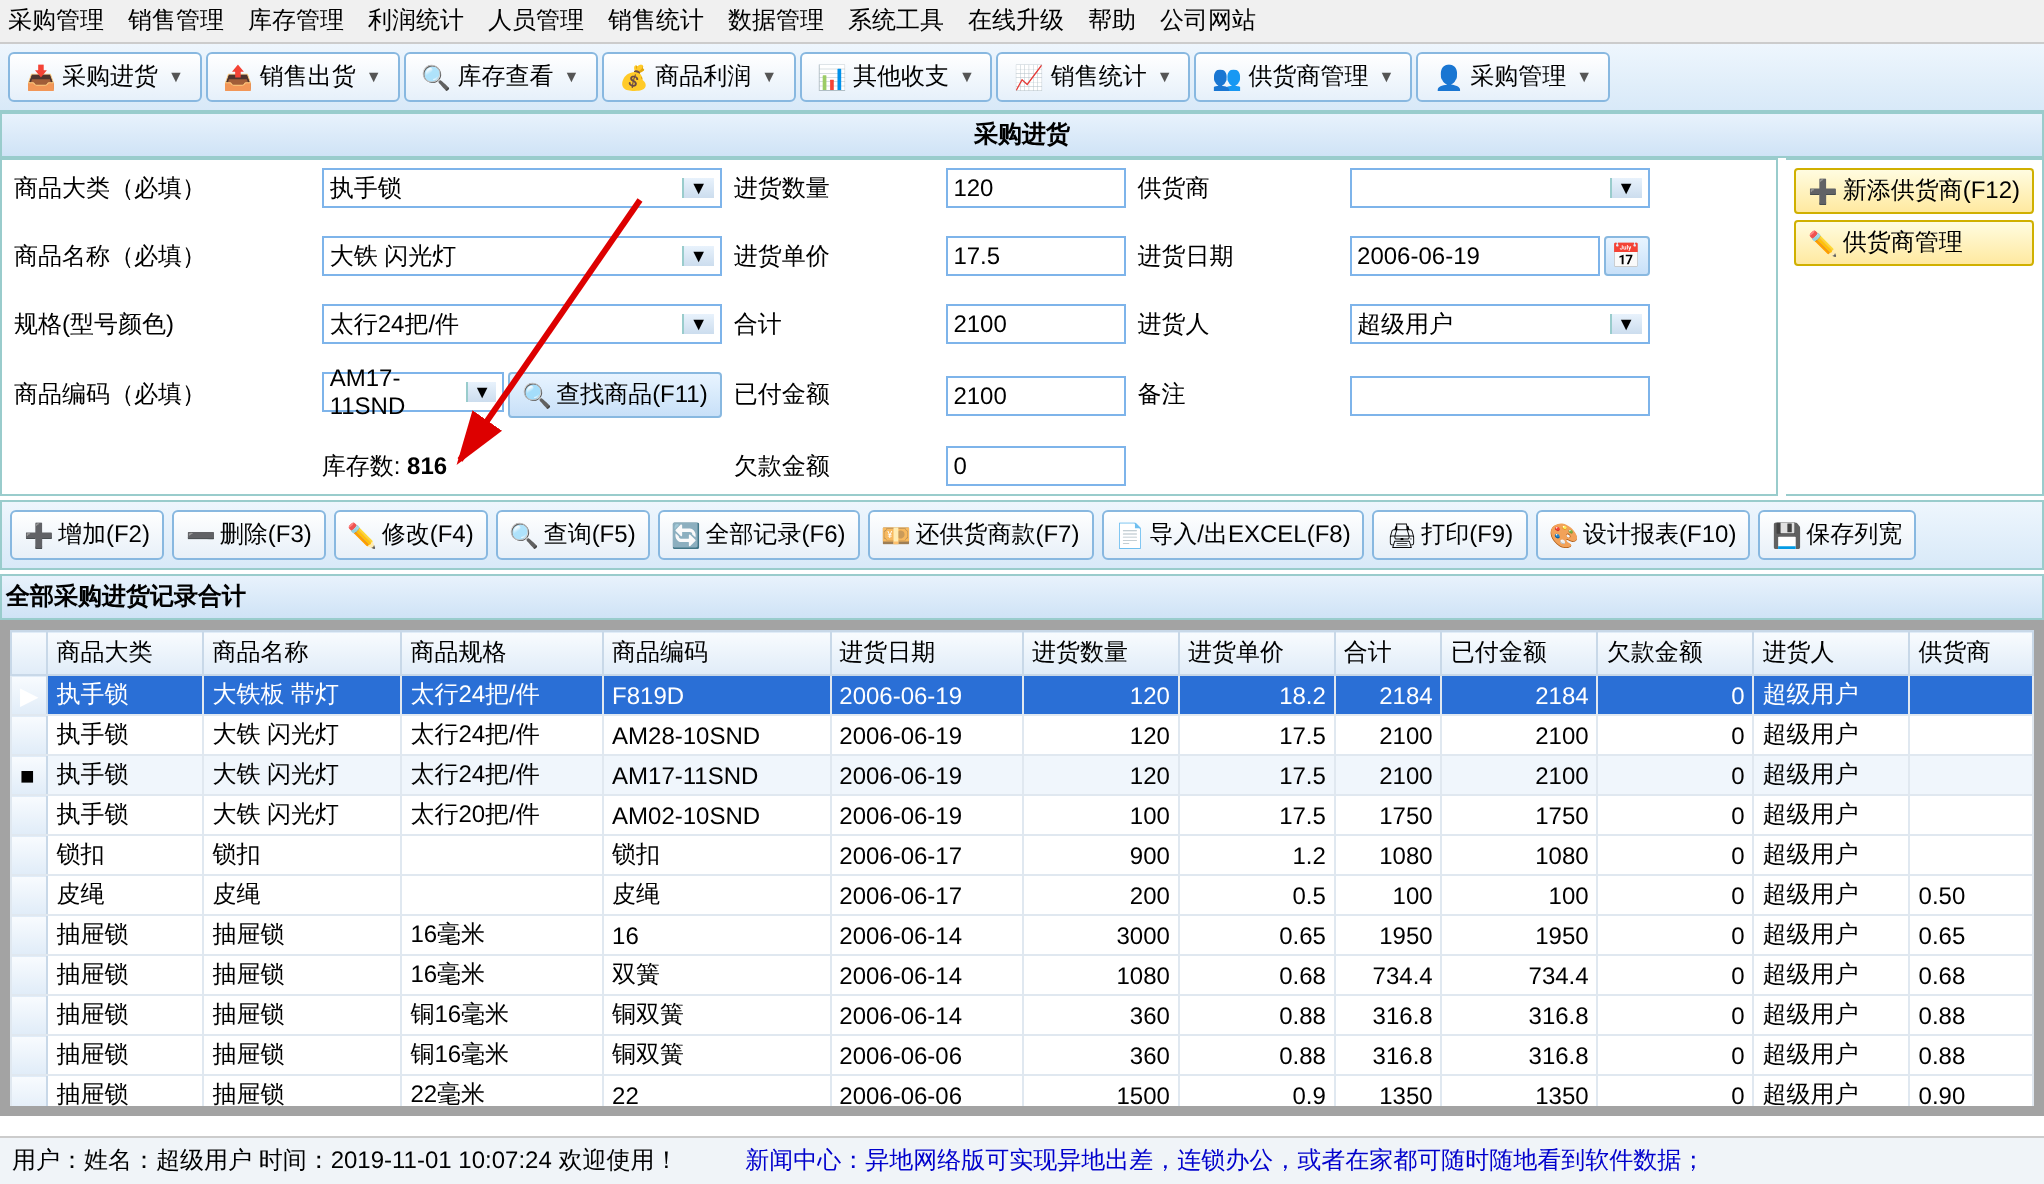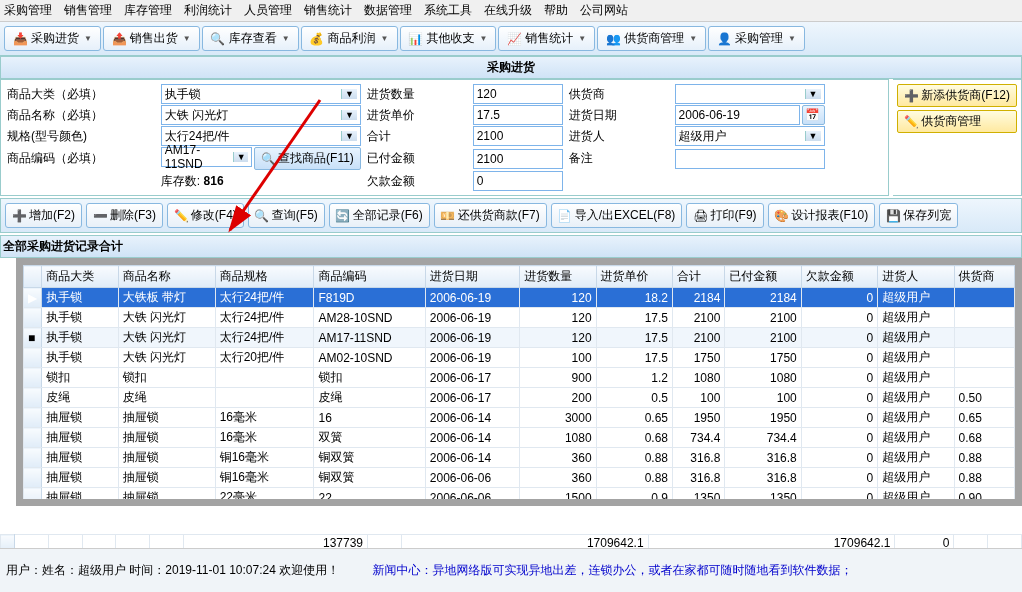--- a/index.html
+++ b/index.html
@@ -4,45 +4,45 @@
 <style>
 * { box-sizing: border-box; margin: 0; padding: 0; }
 body { font-family: "Microsoft YaHei", SimSun, sans-serif; font-size: 12px; background: #fff; width: 1022px; height: 592px; overflow: hidden; position: relative; }
 .menubar { background: #f0f0f0; padding: 2px 4px; border-bottom: 1px solid #ccc; }
 .menubar span { margin-right: 12px; cursor: default; }
 .toolbar { background: linear-gradient(#eef6fd,#d8e9f8); padding: 4px; border-bottom: 1px solid #9cc; display: flex; gap: 2px; }
 .tbbtn { background: linear-gradient(#fff,#e6f0fa); border: 1px solid #88b8e0; padding: 3px 8px; border-radius: 3px; display: flex; align-items: center; gap: 3px; cursor: pointer; font-size: 12px; }
 .tbbtn .dd { font-size: 8px; color: #555; margin-left: 2px; }
 .icon { font-size: 12px; }
 .panel-title { background: linear-gradient(#e8f2fc,#cfe3f6); text-align: center; font-weight: bold; padding: 2px; border: 1px solid #9cc; }
-.form-area { border: 1px solid #9cc; background: #fff; padding: 4px 6px; display: grid; grid-template-columns: auto 200px auto 90px auto 150px auto; gap: 1px 6px; align-items: center; }
+.form-area { border: 1px solid #9cc; background: #fff; padding: 4px 6px; display: grid; grid-template-columns: auto 200px auto 90px auto 150px auto; gap: 14px 6px; align-items: center; }
 .form-area label { white-space: nowrap; }
 .combo, .txt { border: 1px solid #7eb4ea; height: 20px; padding: 0 3px; font-size: 12px; width: 100%; background: #fff; }
 .combo { appearance: none; background: #fff; position: relative; display: flex; align-items: center; justify-content: space-between; }
 .combo .cd { background: linear-gradient(#e8f2fc,#cde); border-left: 1px solid #9cc; width: 16px; text-align: center; font-size: 9px; }
 .btn { background: linear-gradient(#fffce0,#ffe9a0); border: 1px solid #d0b000; padding: 2px 6px; border-radius: 2px; cursor: pointer; display: inline-flex; align-items: center; gap: 2px; font-size: 12px; }
 .btn.blue { background: linear-gradient(#e8f4ff,#c8e0f8); border-color: #88b8e0; }
 .actionbar { background: linear-gradient(#eef6fd,#d8e9f8); padding: 4px; border: 1px solid #9cc; display: flex; gap: 4px; align-items: center; margin-top: 2px; flex-wrap: wrap; }
 .abbtn { background: linear-gradient(#fff,#e8f0f8); border: 1px solid #88b8e0; padding: 3px 6px; border-radius: 3px; cursor: pointer; display: flex; align-items: center; gap: 2px; font-size: 12px; }
 .section-title { background: linear-gradient(#e8f2fc,#cfe3f6); padding: 2px; border: 1px solid #9cc; margin-top: 2px; font-weight: bold; }
-.grid-wrap { height: 248px; overflow: auto; border: 7px solid #a3a3a3; margin-left: 16px; }
+.grid-wrap { height: 248px; overflow: auto; border: 5px solid #a3a3a3; }
 table { border-collapse: collapse; width: 100%; font-size: 12px; }
 th { background: linear-gradient(#f8fbfe,#e0ecf8); border: 1px solid #c8d8e8; padding: 2px 4px; text-align: left; font-weight: normal; position: sticky; top: 0; }
 td { border: 1px solid #e0e8f0; padding: 1px 4px; white-space: nowrap; }
 tr.sel td { background: #2a6fd6; color: #fff; }
 tr.alt td { background: #f0f6fc; }
 td.num { text-align: right; }
 .row-indicator { width: 14px; background: linear-gradient(#f8fbfe,#e0ecf8) !important; border-right: 1px solid #c8d8e8; }
 .totals { border: 1px solid #9cc; margin-top: 28px; }
 .totals td { background: #fff; }
 .scrollbar-h { background: #e8e8e8; height: 16px; border: 1px solid #ccc; position: relative; }
 .scrollbar-h::before, .scrollbar-h::after { content: ""; position: absolute; width: 16px; height: 14px; background: linear-gradient(#f8f8f8,#ddd); border: 1px solid #aaa; top: 0; }
 .scrollbar-h::before { left: 0; } .scrollbar-h::after { right: 0; }
 .scrollbar-h .thumb { position: absolute; left: 40%; width: 60px; height: 14px; background: linear-gradient(#f0f0f0,#d0d0d0); border: 1px solid #999; }
-.statusbar { position: absolute; bottom: 0; left: 0; right: 0; background: #f0f4f8; border-top: 1px solid #ccc; padding: 13px 6px; font-size: 12px; }
+.statusbar { position: absolute; bottom: 0; left: 0; right: 0; background: #f0f4f8; border-top: 1px solid #ccc; padding: 3px 6px; font-size: 12px; }
 .statusbar .news { color: #0000cc; margin-left: 30px; }
 .arrow-svg { position: absolute; pointer-events: none; z-index: 100; }
 .side-btns { display: flex; flex-direction: column; gap: 3px; }
 </style>
 </head>
 <body>
 
 <svg class="arrow-svg" style="left:200px;top:90px" width="140" height="160">
   <defs>
       <marker id="ah" markerWidth="10" markerHeight="10" refX="8" refY="3" orient="auto">

